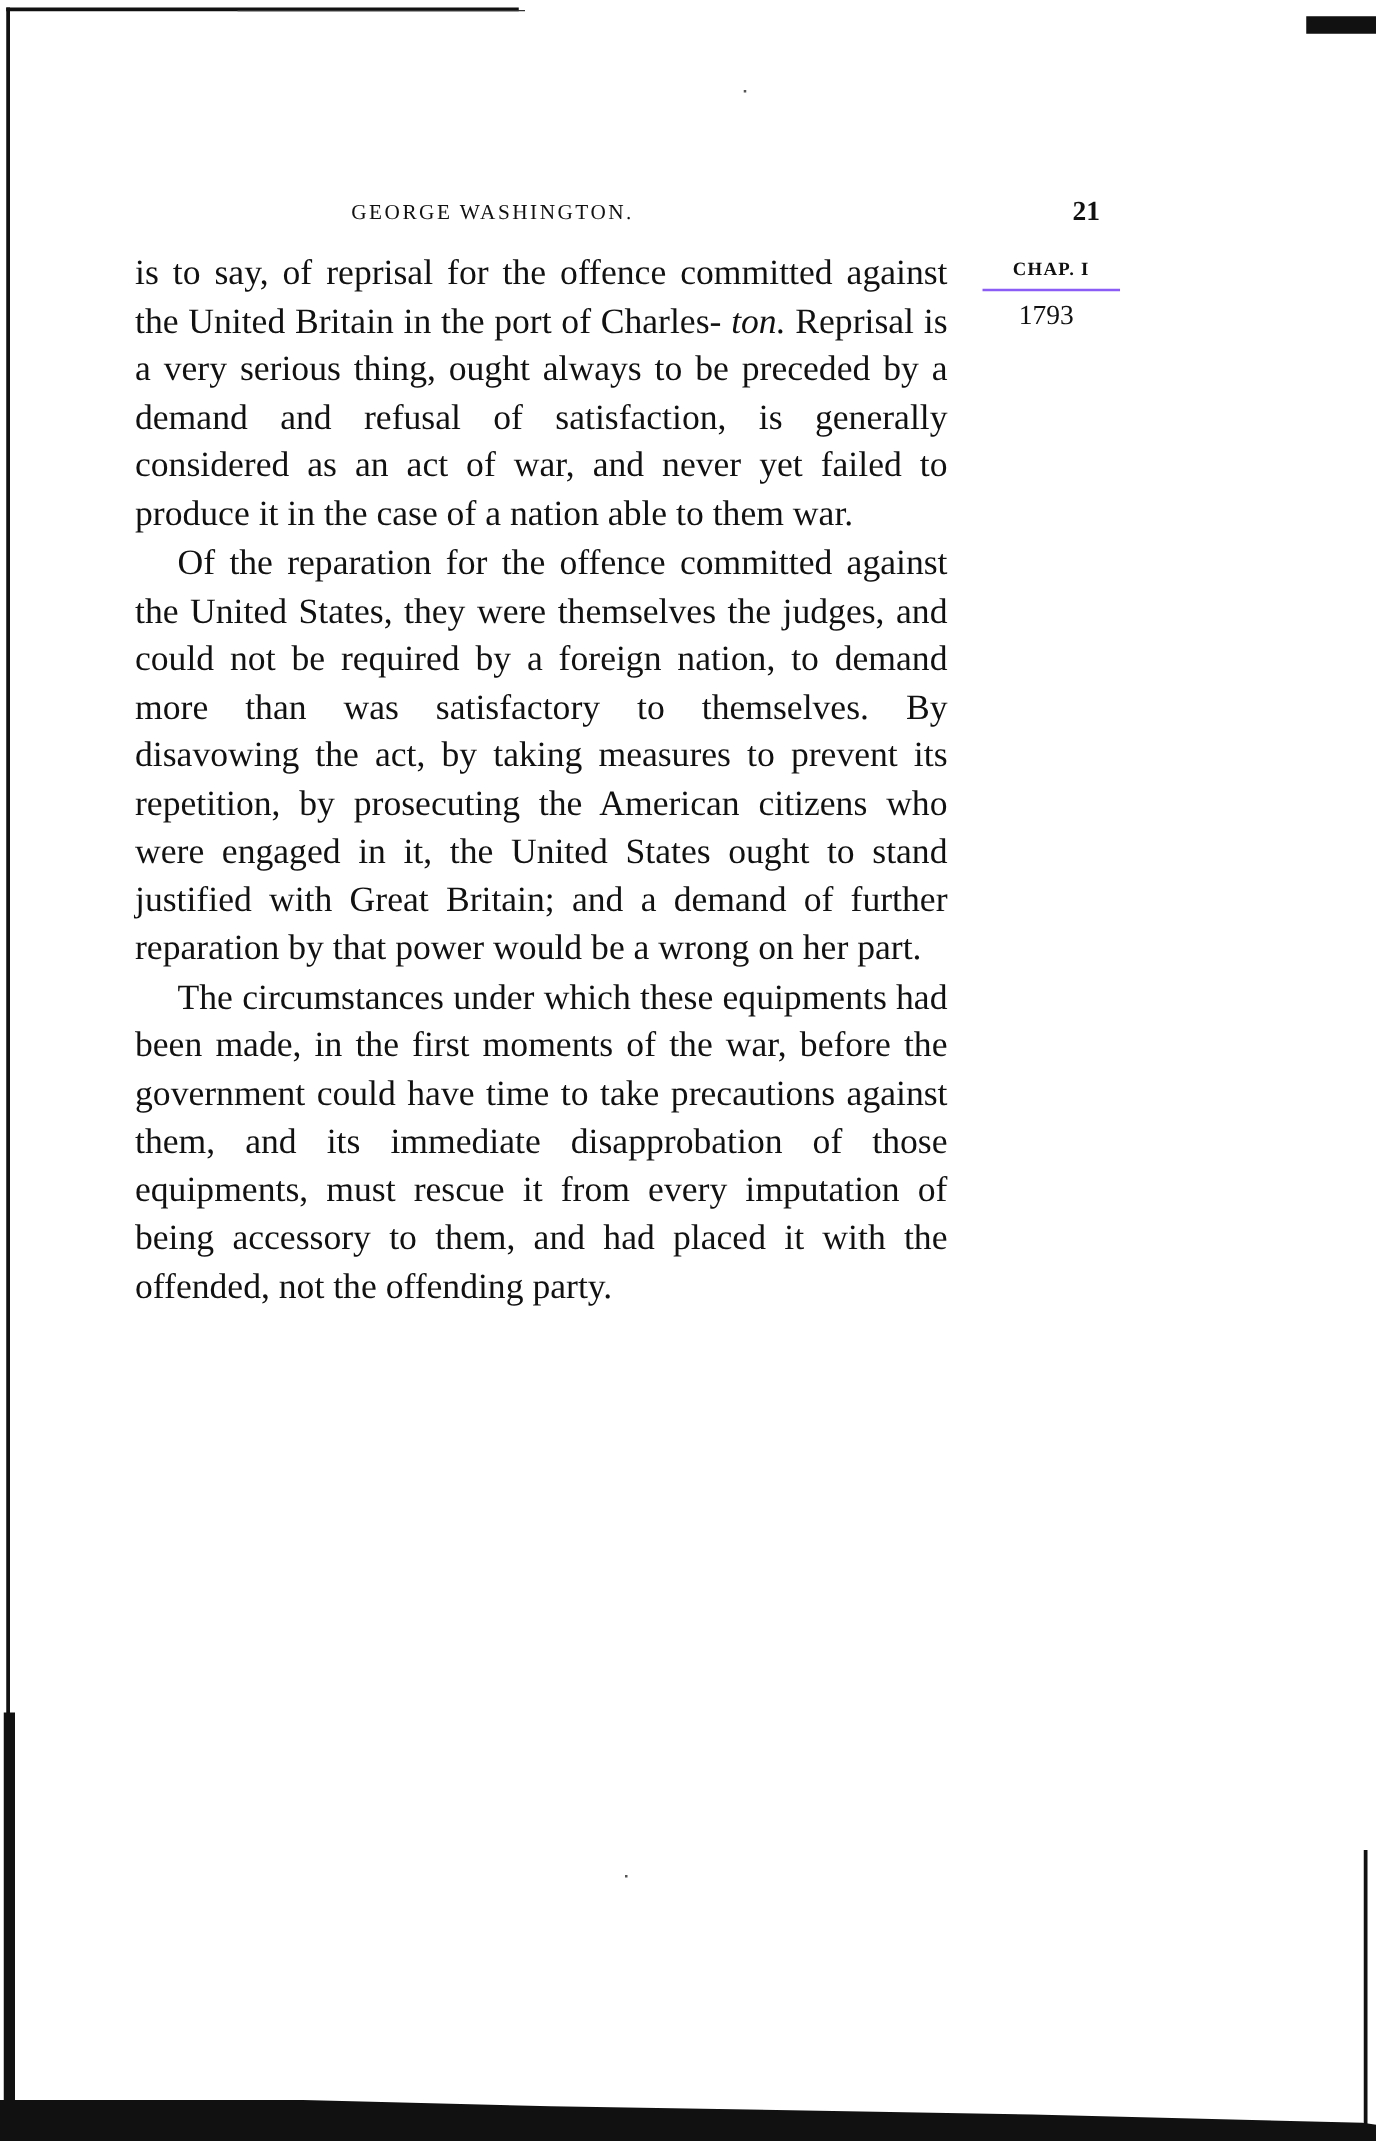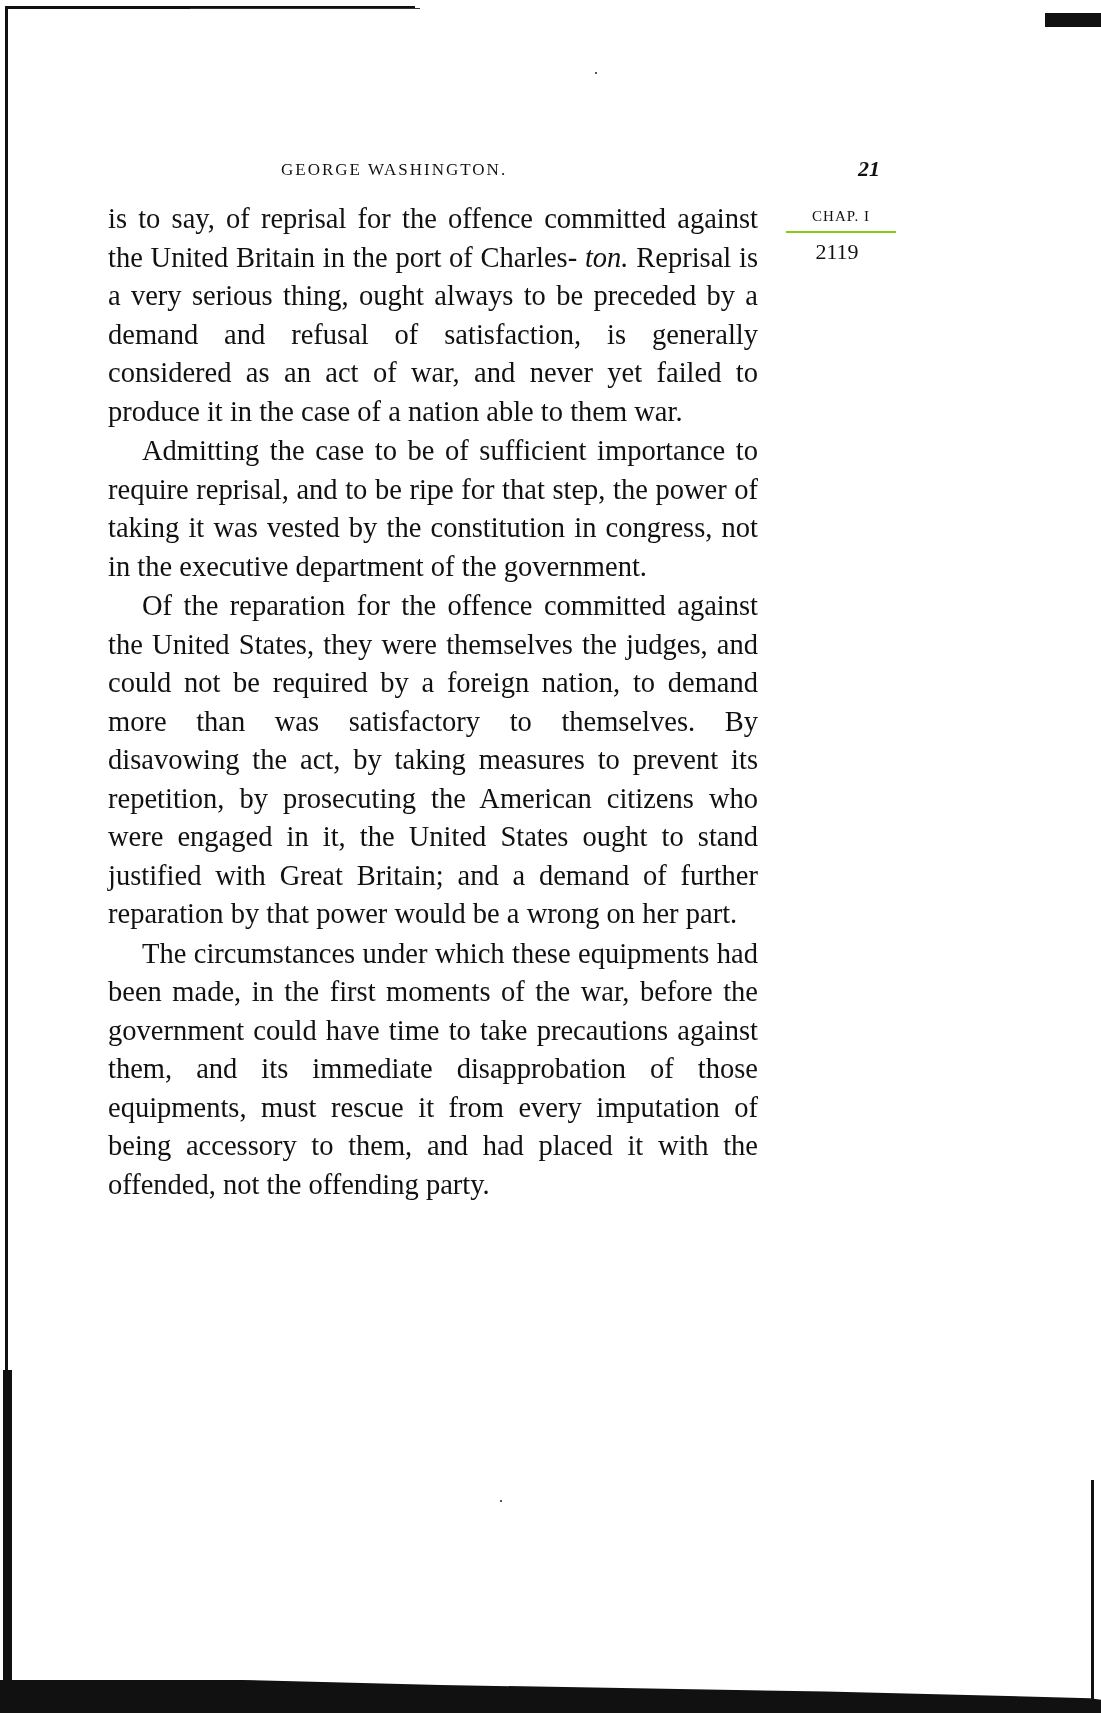--- a/index.html
+++ b/index.html
@@ -72,36 +72,35 @@
       letter-spacing: 2px;
       font-variant: small-caps;
       text-transform: uppercase;
       font-size: 17px;
     }
     .page-number {
       position: absolute;
       left: 858px; top: -4px;
       font-size: 22px;
       font-weight: bold;
-      font-style: italic;
     }
     .margin-note {
       position: absolute;
       left: 786px; top: 208px;
       width: 110px;
       text-align: center;
     }
     .margin-chap {
       font-size: 15px;
       letter-spacing: 1px;
       text-transform: uppercase;
-      font-weight: normal;
+      font-weight: bold;
       display: block;
       padding-bottom: 6px;
-      border-bottom: 2px solid #84cc16;
+      border-bottom: 2px solid #8b5cf6;
     }
     .margin-year {
       display: block;
       font-size: 22px;
       margin-top: 6px;
       margin-left: -8px;
     }
     .text-block {
       position: absolute;
       left: 108px; top: 200px;
@@ -138,21 +137,20 @@
 <div class="speck" style="left:595px;top:72px;"></div>
 <div class="speck" style="left:500px;top:1500px;"></div>
 
 <header class="running-head">
   <span class="running-title">GEORGE WASHINGTON.</span>
   <span class="page-number">21</span>
 </header>
 
 <aside class="margin-note">
   <span class="margin-chap">CHAP. I</span>
-  <span class="margin-year">2119</span>
+  <span class="margin-year">1793</span>
 </aside>
 
 <main class="text-block">
   <p><span>is to say, of reprisal for the offence committed against the United Britain in the port of Charles-</span> <em>ton.</em><span> Reprisal is a very serious thing, ought always to be preceded by a demand and refusal of satisfaction, is generally considered as an act of war, and never yet failed to produce it in the case of a nation able to them war.</span></p>
-  <p class="indent">Admitting the case to be of sufficient importance to require reprisal, and to be ripe for that step, the power of taking it was vested by the constitution in congress, not in the executive department of the government.</p>
   <p class="indent">Of the reparation for the offence committed against the United States, they were themselves the judges, and could not be required by a foreign nation, to demand more than was satisfactory to themselves. By disavowing the act, by taking measures to prevent its repetition, by prosecuting the American citizens who were engaged in it, the United States ought to stand justified with Great Britain; and a demand of further reparation by that power would be a wrong on her part.</p>
   <p class="indent">The circumstances under which these equipments had been made, in the first moments of the war, before the government could have time to take precautions against them, and its immediate disapprobation of those equipments, must rescue it from every imputation of being accessory to them, and had placed it with the offended, not the offending party.</p>
 </main>
 
 </body></html>

